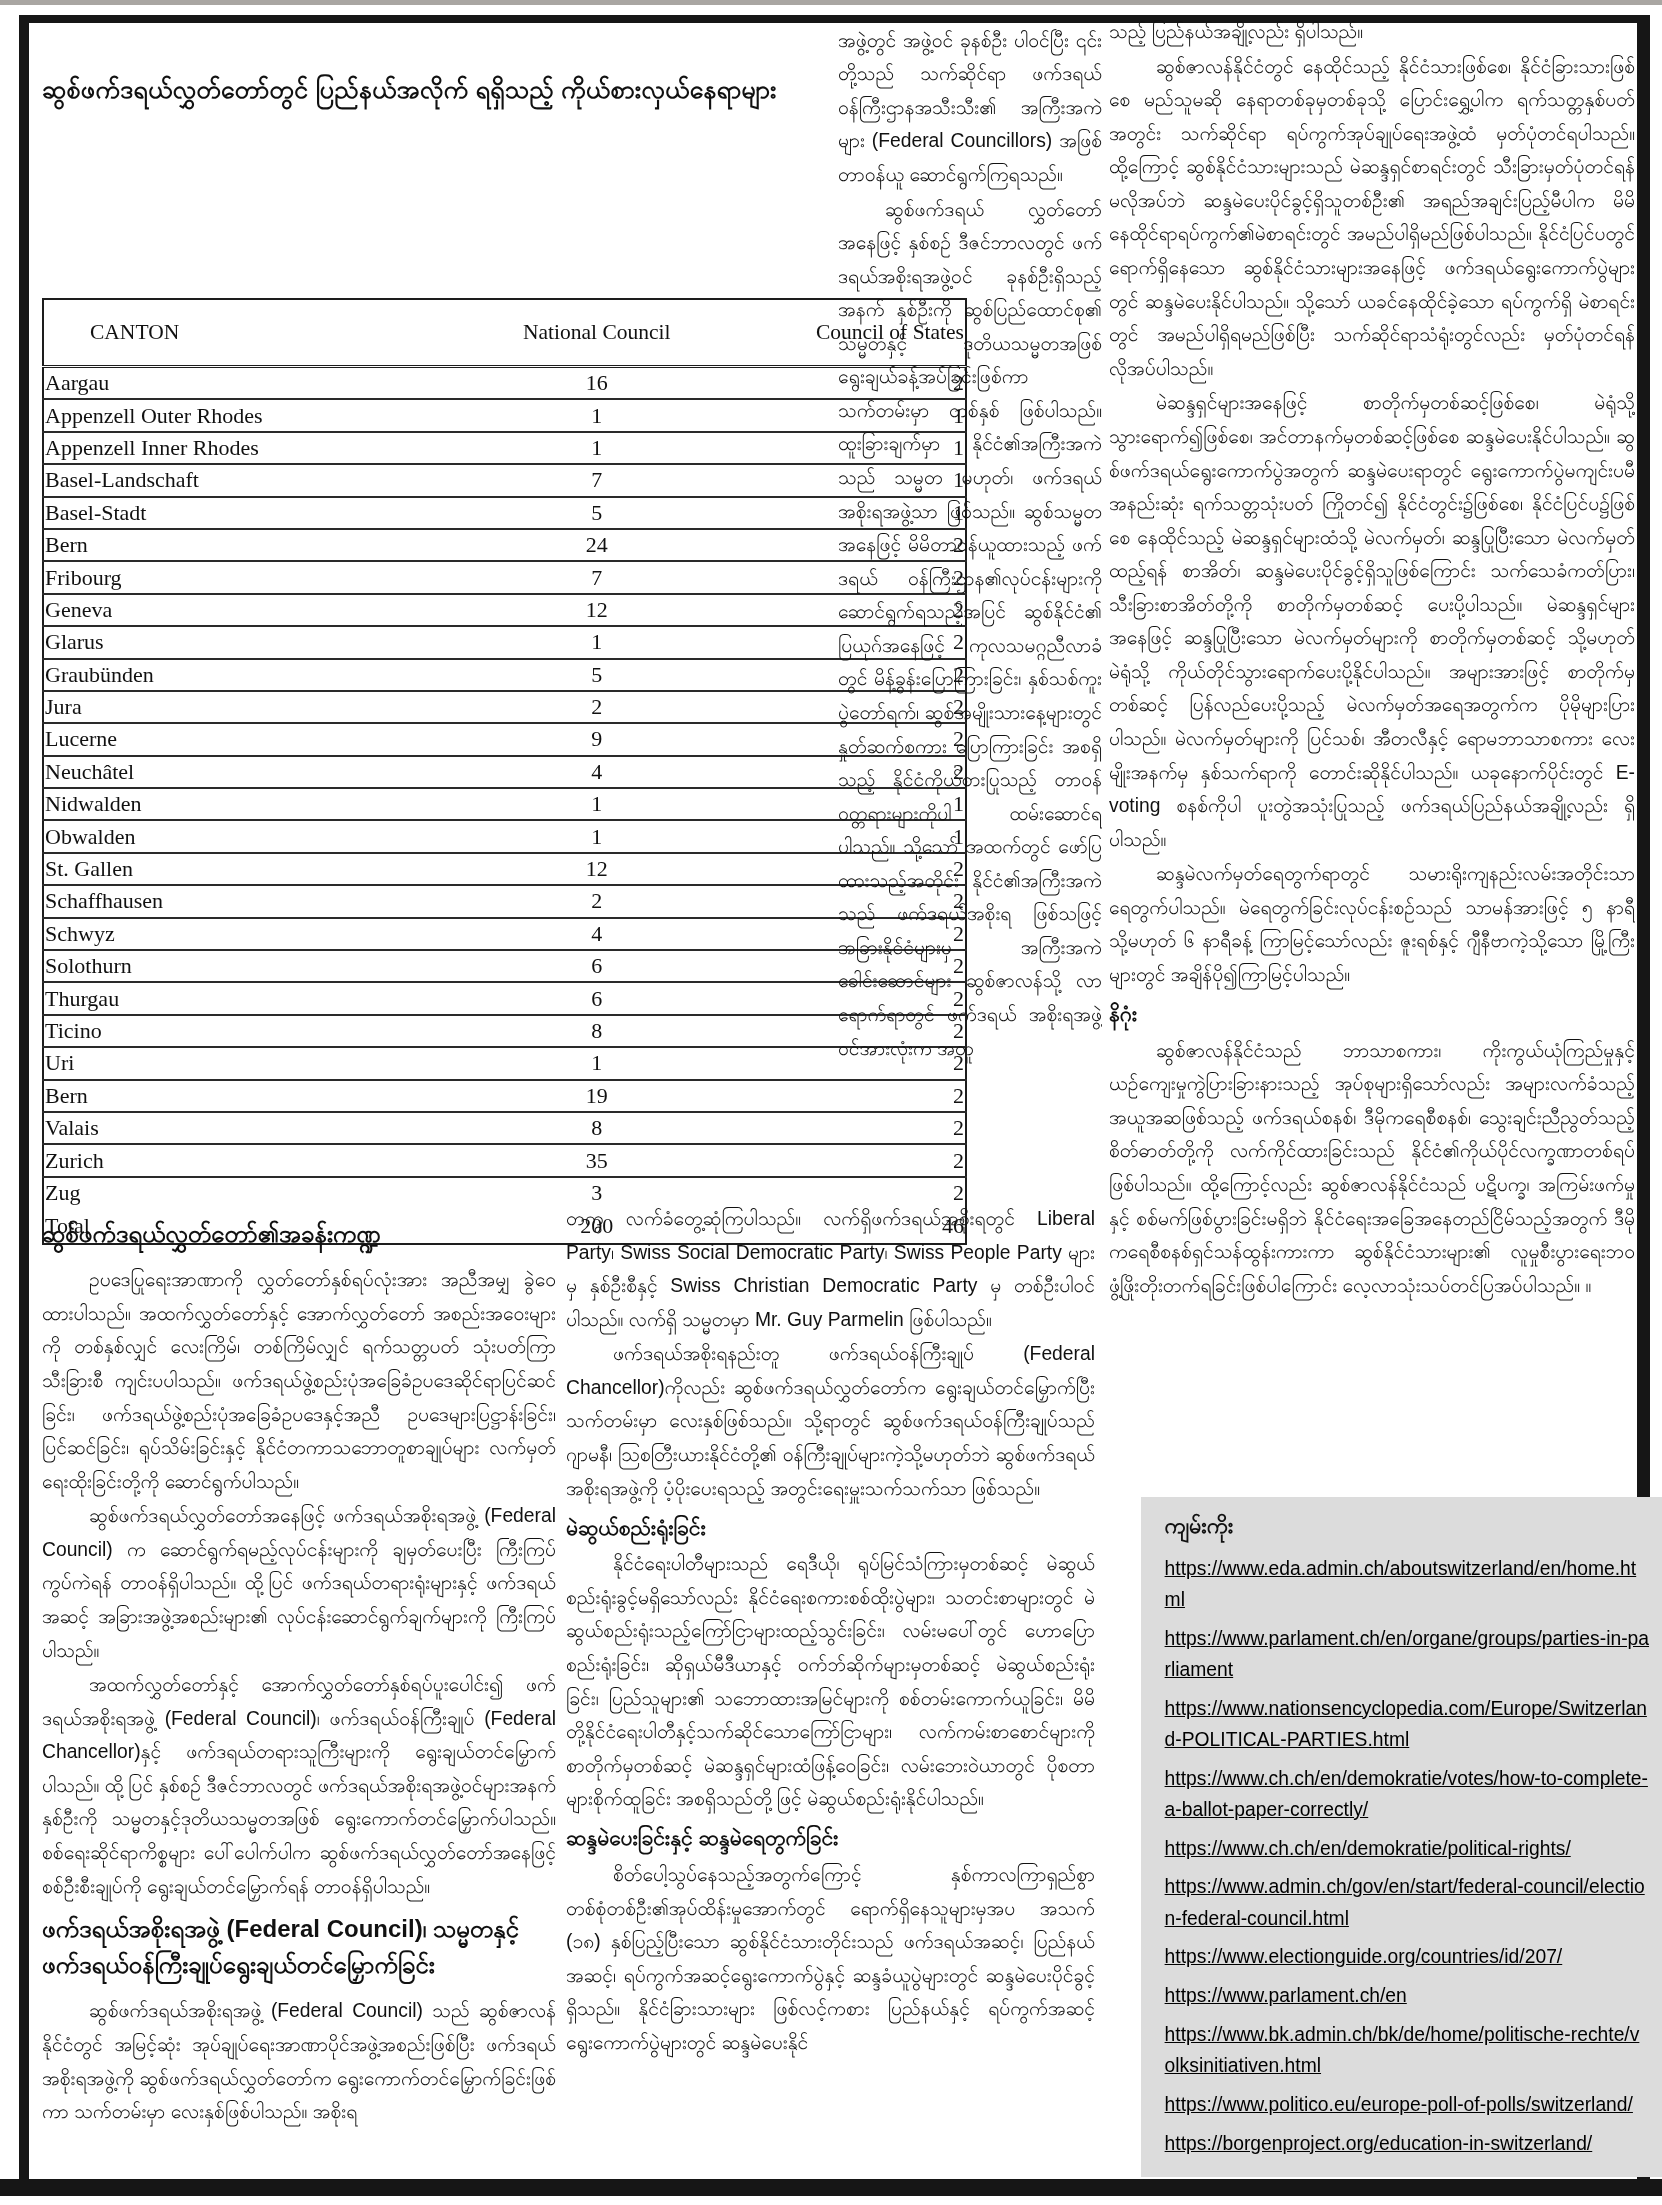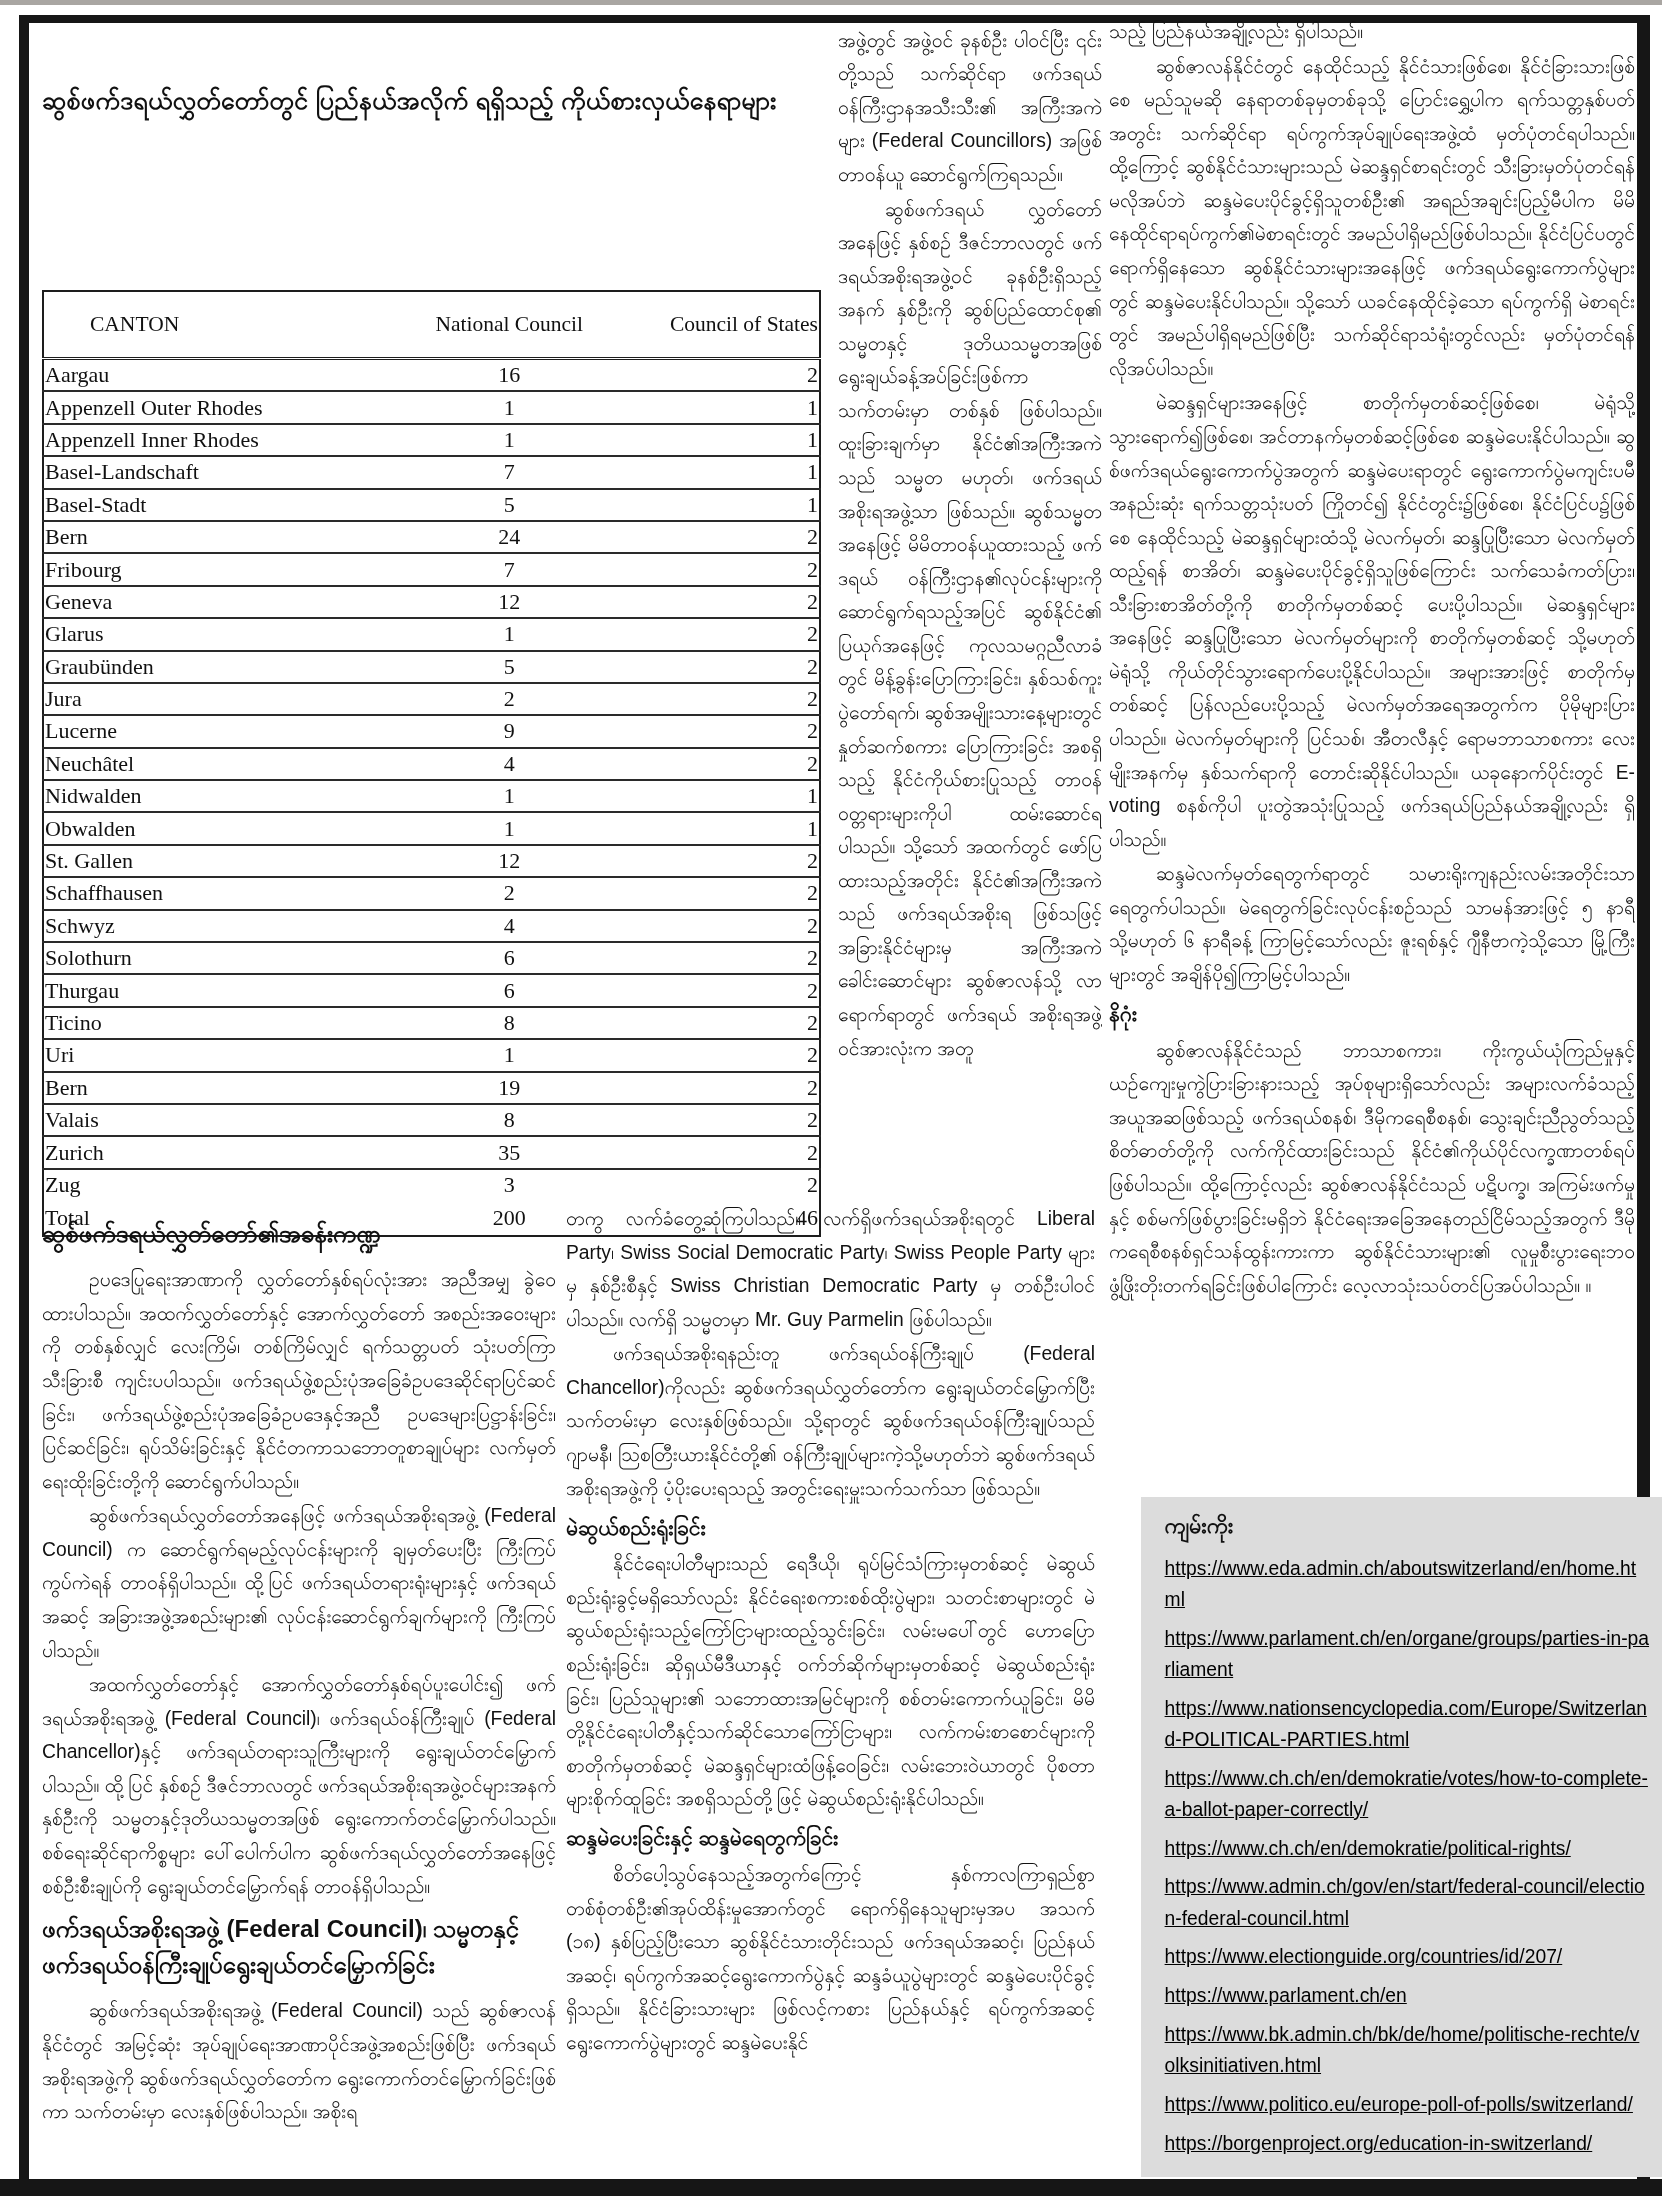--- a/index.html
+++ b/index.html
@@ -9,23 +9,23 @@
   }
   .top-strip{position:absolute;left:0;top:0;width:1663px;height:4.8px;background:#a9a6a2;}
   .bar{position:absolute;background:#161616;}
   .bar-top{left:19px;top:15px;width:1631px;height:8px;}
   .bar-left{left:19px;top:15px;width:9.7px;height:2166px;}
   .bar-right{left:1637px;top:15px;width:13px;height:2166px;}
   .bar-bottom{left:0px;top:2179px;width:1663px;height:16.6px;}
 
   
   .table-wrap{position:absolute;left:42px;top:71px;width:779px;}
-  .table-title{font-weight:bold;font-size:25px;line-height:1.45;letter-spacing:0.3px;margin-top:11px;}
+  .table-title{font-weight:bold;font-size:25px;line-height:1.45;letter-spacing:0.3px;}
   .cantons-table{
-    position:absolute;left:42px;top:290px;width:779px;
+    position:absolute;left:42px;top:298px;width:925px;
     border-collapse:collapse;font-family:"Liberation Serif", serif;font-size:22px;
     border:2.1px solid #1d1d1d;
   }
   .cantons-table th{
     font-weight:normal;font-size:21.5px;height:63px;vertical-align:middle;
     border-bottom:3.2px double #1d1d1d;
   }
   .cantons-table td{height:28.4px;vertical-align:middle;border-bottom:2.7px double #2a2a2a;}
   .cantons-table tr:last-child td{border-bottom:none;}
   .c-name{text-align:left;width:45%;}

